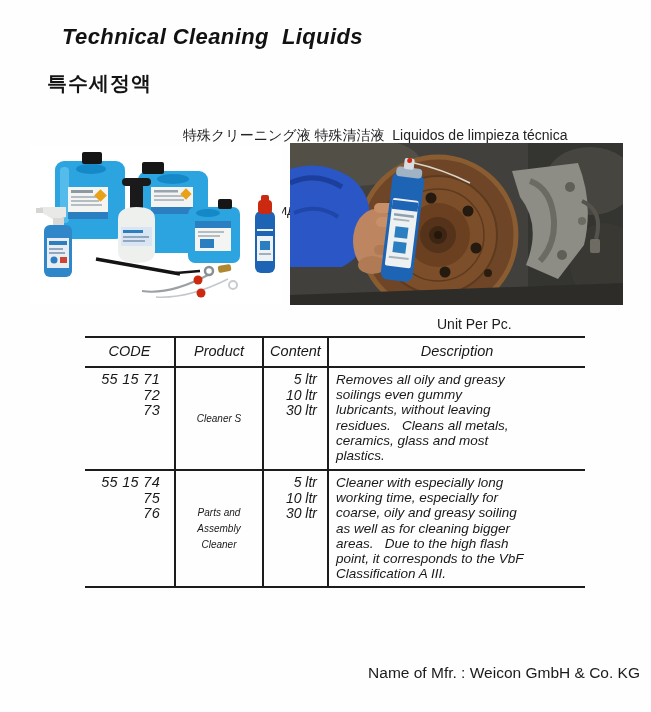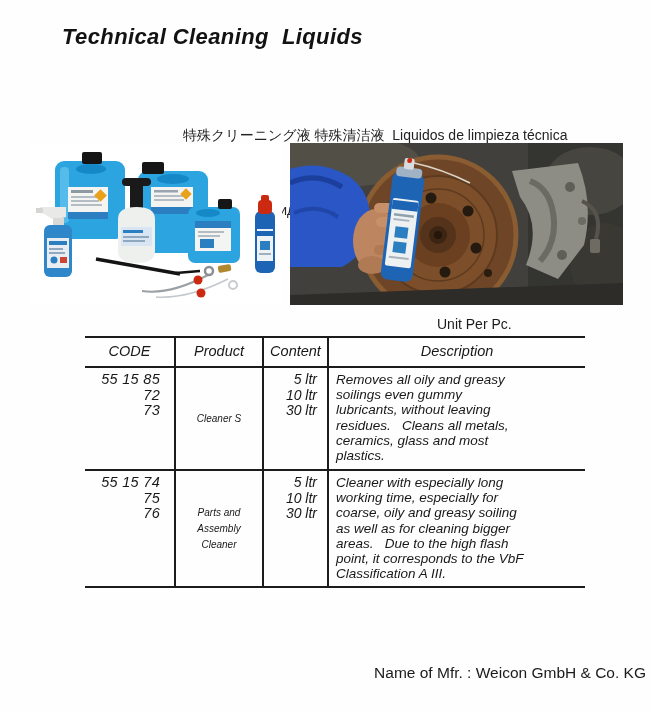--- a/index.html
+++ b/index.html
@@ -105,32 +105,33 @@
     padding: 4px 2px 0 7px;
     font-size: 13.5px;
     line-height: 15.2px;
   }
   tr.row-1 td { height: 97px; }
   tr.row-2 td { height: 111px; }
   tr.row-3 td { height: 82px; }
   .footer-label {
     position: absolute;
     top: 664px;
-    right: 5px;
+    right: 11px;
     font-size: 15.5px;
     color: #1b1b1b;
   }
 </style>
 </head>
 <body>
 
 <div class="page">
 
   <h1 class="page-title">Technical Cleaning  Liquids</h1>
 
+  <div class="title-korean">특수세정액</div>
 
   <div class="subtitle-lines">
     <div>特殊クリーニング液 特殊清洁液  Liquidos de limpieza técnica</div>
     <div>Очищающие жидкости для технических работ</div>
   </div>
 
   <svg class="photo-left" width="252" height="160" viewBox="0 0 252 160" xmlns="http://www.w3.org/2000/svg">
     <rect width="252" height="160" fill="#ffffff"></rect>
 
     <g>
@@ -300,21 +301,21 @@
     <thead>
       <tr>
         <th class="vline">CODE</th>
         <th class="vline">Product</th>
         <th class="vline">Content</th>
         <th>Description</th>
       </tr>
     </thead>
     <tbody>
       <tr class="row-1">
-        <td class="vline cell-codes">55 15 85
+        <td class="vline cell-codes">55 15 71
 72
 73</td>
         <td class="vline cell-product">Cleaner S</td>
         <td class="vline cell-content">5 ltr
 10 ltr
 30 ltr</td>
         <td class="cell-desc">Removes all oily and greasy
 soilings even gummy
 lubricants, without leaving
 residues.   Cleans all metals,

